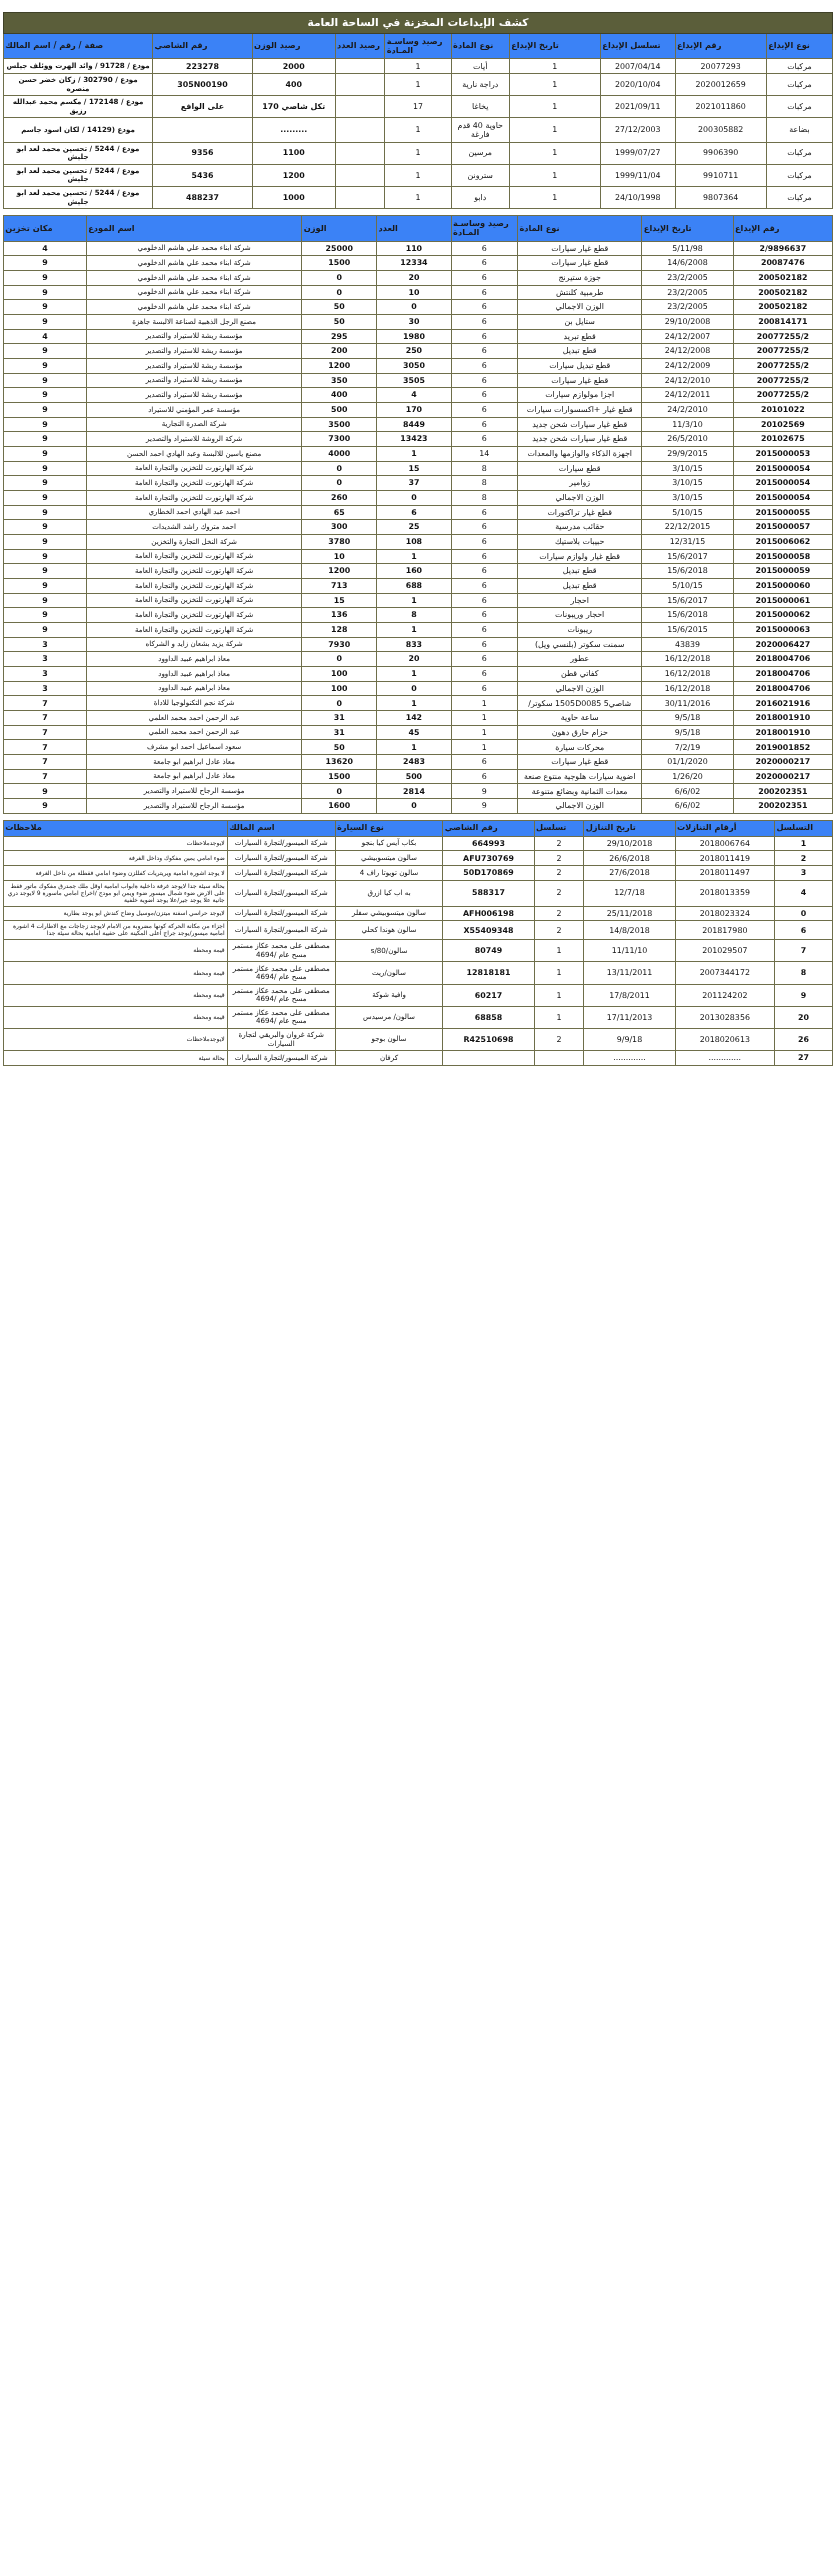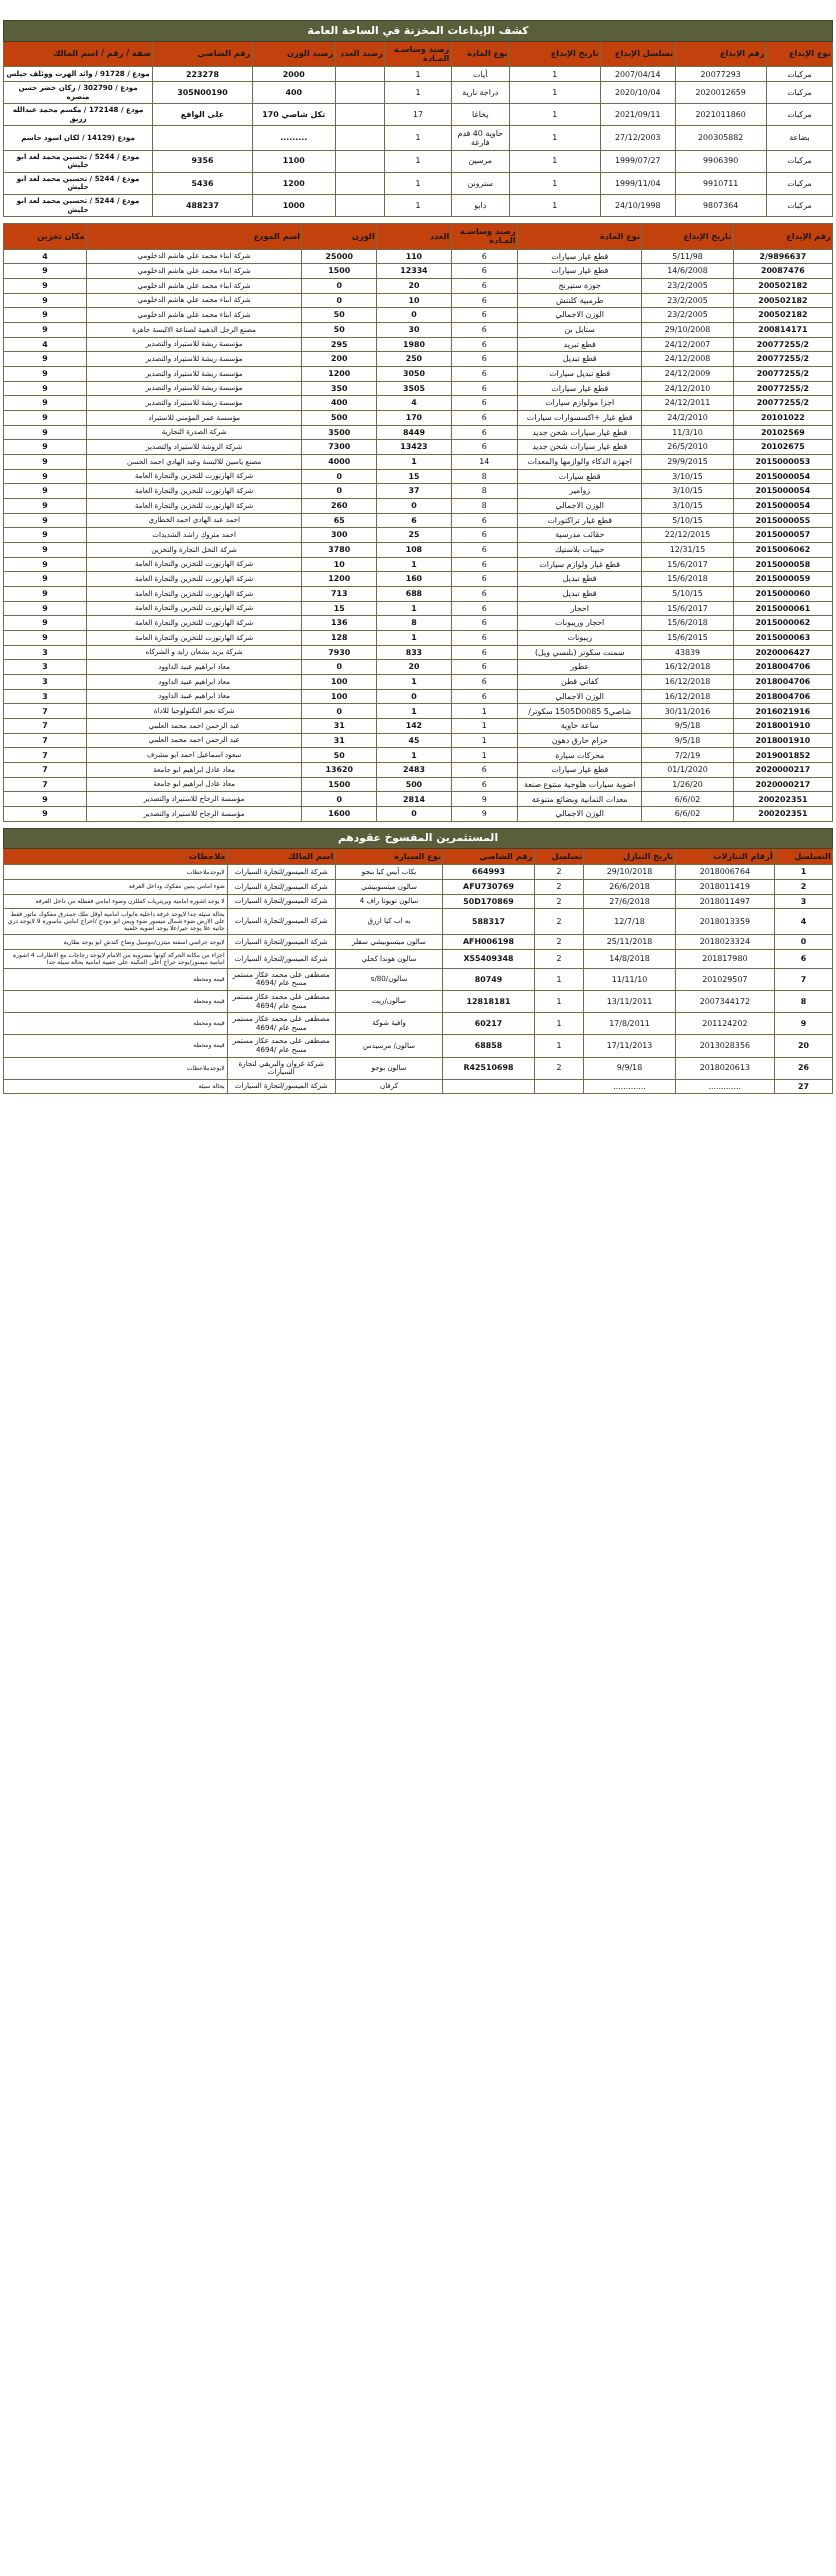--- a/index.html
+++ b/index.html
@@ -5,21 +5,21 @@
   * { box-sizing: border-box; }
   body {
     margin: 0;
     padding: 0;
     background: #ffffff;
     font-family: "DejaVu Sans", "Liberation Sans", sans-serif;
     direction: rtl;
   }
   .page {
     width: 836px;
-    margin: 16px auto;
+    margin: 8px auto;
     padding: 4.3px 2.9px 7.1px 2.9px;
     position: relative;
   }
   .watermark {
     position: absolute;
     pointer-events: none;
     opacity: 0.16;
     color: #b08d2a;
     font-size: 29px;
     font-weight: bold;
@@ -41,27 +41,27 @@
     background: #5b5e3a;
     color: #ffffff;
     font-size: 10.7px;
     font-weight: bold;
     text-align: center;
     padding: 3.6px 2.9px;
     border: 0.7px solid #3f4128;
     letter-spacing: 0.1px;
   }
   th {
-    background: #c2410c;
+    background: #3b82f6;
     color: #1a1a1a;
     font-size: 8.2px;
     font-weight: bold;
     border: 0.7px solid #6e6e4a;
     padding: 2.9px 1.4px;
-    text-align: right;
+    text-align: left;
     line-height: 1.15;
   }
   td {
     border: 0.7px solid #6e6e4a;
     font-size: 7.9px;
     padding: 2.1px 2.1px;
     text-align: center;
     color: #111;
     line-height: 1.2;
     vertical-align: middle;
@@ -635,23 +635,20 @@
           <col style="width:12%">
           <col style="width:11%">
           <col style="width:6%">
         <col style="width:11%">
           <col style="width:13%">
           <col style="width:13%">
           <col style="width:27%">
       </colgroup>
       <thead>
         <tr>
-            <th colspan="8" class="sec-title">المستثمرين المفسوخ عقودهم</th>
-          </tr>
-        <tr>
           <th>التسلسل</th>
           <th>أرقام التنازلات</th>
           <th>تاريخ التنازل</th>
           <th>تسلسل</th>
           <th>رقم الشاصي</th>
           <th>نوع السيارة</th>
           <th>اسم المالك</th>
           <th>ملاحظات</th>
         </tr>
       </thead>

